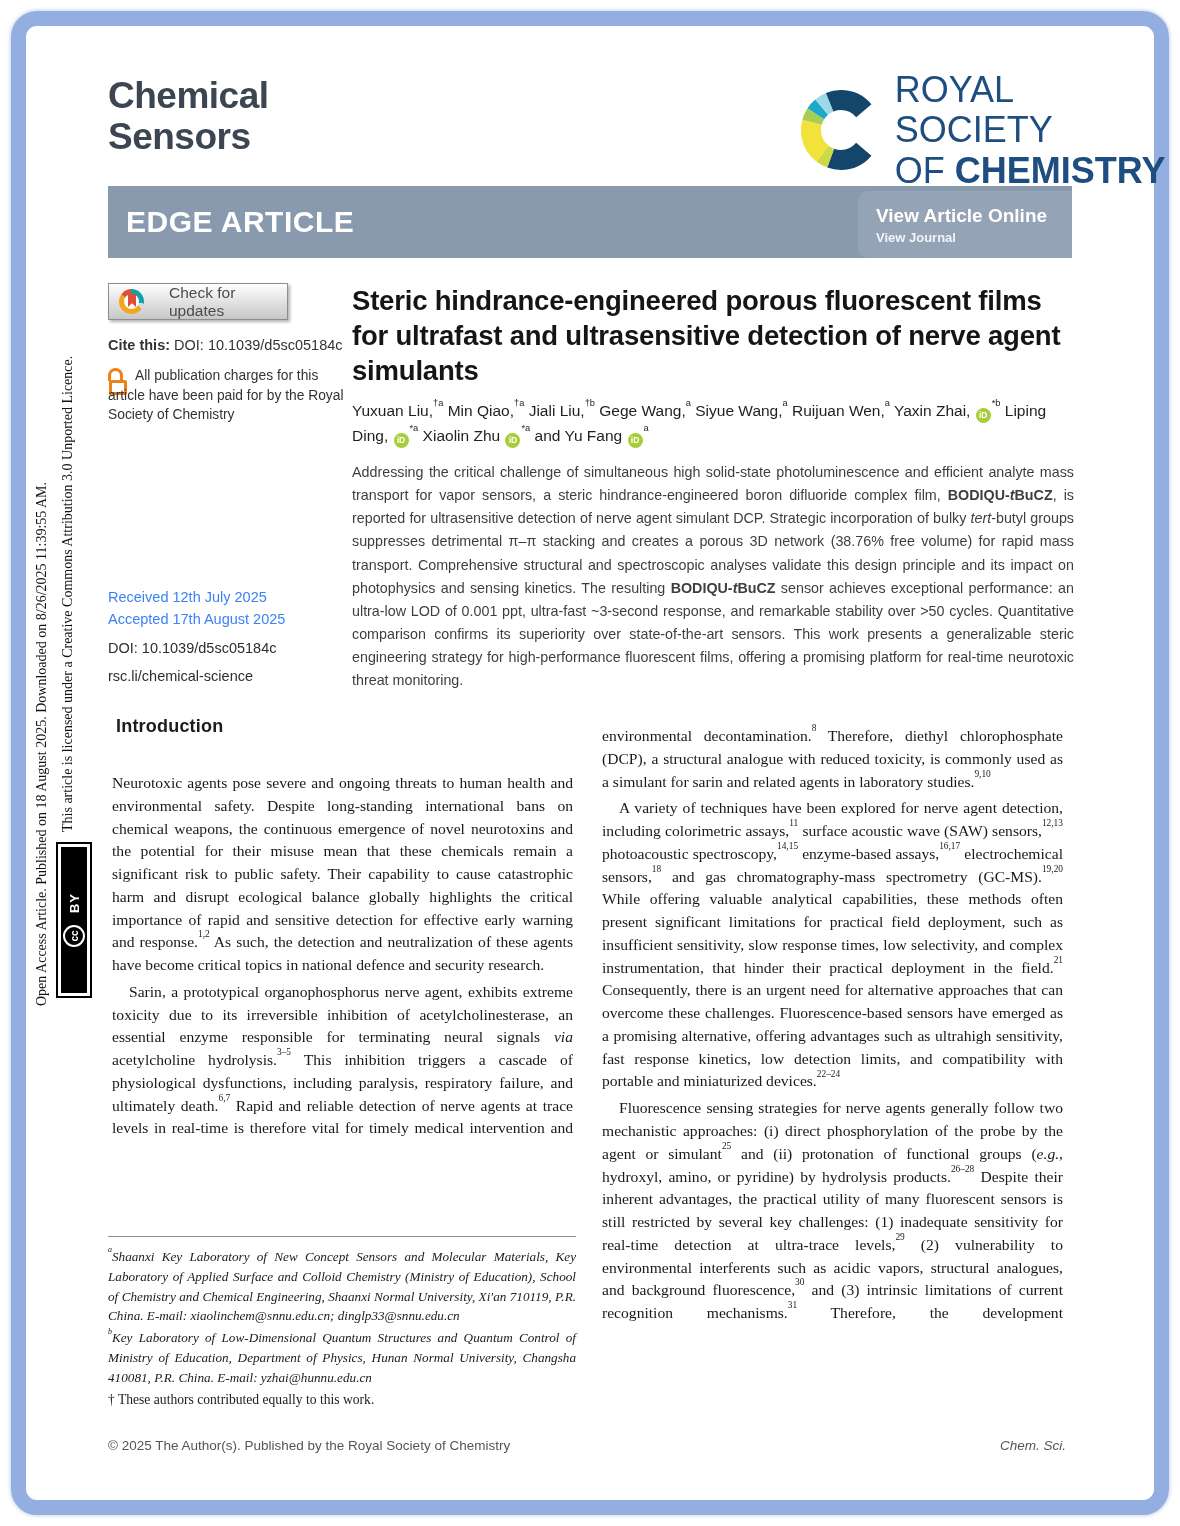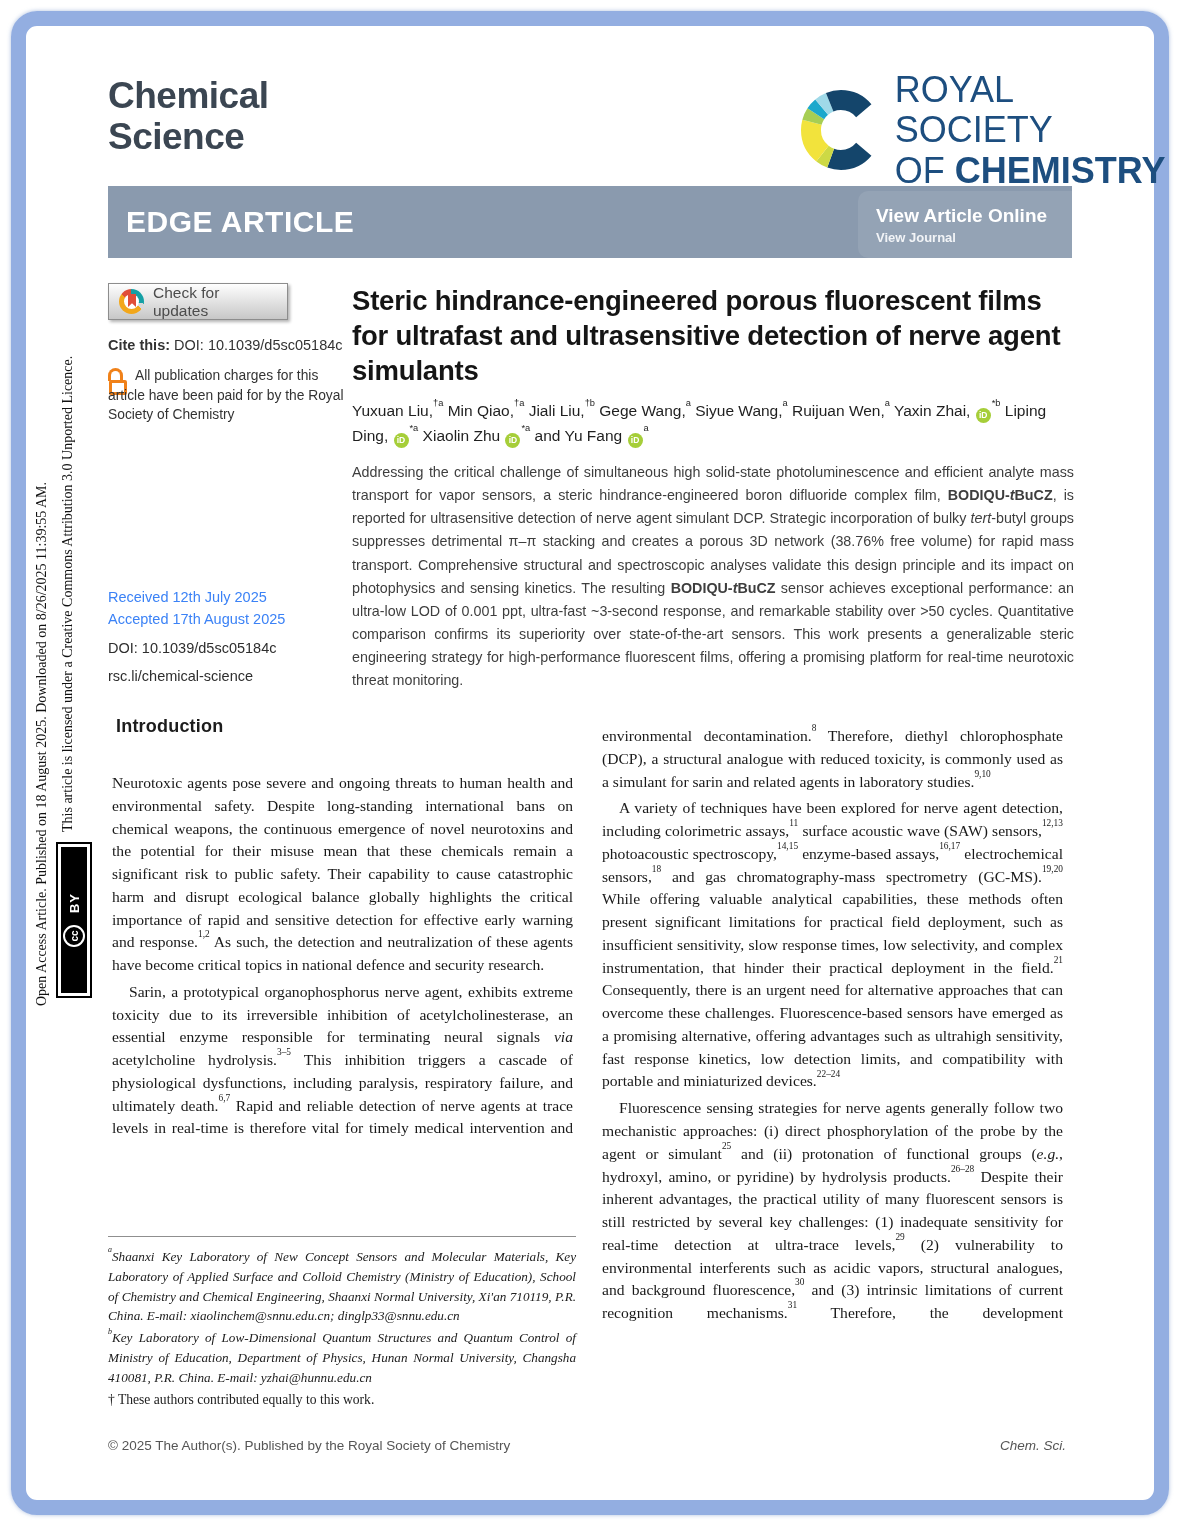--- a/index.html
+++ b/index.html
@@ -13,21 +13,21 @@
   .rsc-text b{font-weight:700;}
 
   
   .banner{position:absolute;left:108px;top:186px;width:964px;height:72px;background:var(--banner,#8a9aae);}
   .banner-label{position:absolute;left:18px;top:19px;font-size:30px;font-weight:700;color:#fff;letter-spacing:.5px;}
   .vao-box{position:absolute;right:0;top:5px;width:214px;height:67px;background:rgba(255,255,255,.09);border-radius:10px 0 0 10px;padding:14px 0 0 18px;box-sizing:border-box;}
   .vao{font-size:19px;font-weight:700;color:#fff;cursor:pointer;}
   .vj{font-size:13px;font-weight:700;color:#f2f4f7;margin-top:3px;cursor:pointer;}
 
   
-  .check-btn{position:absolute;left:108px;top:283px;width:180px;height:37px;background:linear-gradient(#fefefe,#c7c7c7);border:1px solid #8d8d8d;box-shadow:2px 2px 3px rgba(0,0,0,.3);display:flex;align-items:center;gap:9px;padding:4px 10px;box-sizing:border-box;cursor:pointer;}
+  .check-btn{position:absolute;left:108px;top:283px;width:180px;height:37px;background:linear-gradient(#fefefe,#c7c7c7);border:1px solid #8d8d8d;box-shadow:2px 2px 3px rgba(0,0,0,.3);display:flex;align-items:center;gap:25px;padding:4px 10px;box-sizing:border-box;cursor:pointer;}
   .cm-ring{width:25px;height:25px;border-radius:50%;background:conic-gradient(#14a0a5 0 100deg,#d9d9d9 100deg 125deg,#f2a71b 125deg 305deg,#e04e39 305deg 360deg);position:relative;flex:0 0 auto;}
   .cm-ring::after{content:"";position:absolute;left:5px;top:5px;width:15px;height:15px;border-radius:50%;background:#fff;}
   .cm-mark{position:absolute;left:9px;top:5px;width:8px;height:13px;background:#e04e39;clip-path:polygon(0 0,100% 0,100% 100%,50% 72%,0 100%);z-index:2;}
   .check-label{font-size:15.5px;color:#4c4c4c;}
   .cite{position:absolute;left:108px;top:337px;font-size:14.5px;color:#333;}
   .oa-icon{position:absolute;left:108px;top:368px;width:18px;height:22px;}
   .oa-shackle{width:9px;height:10px;border:3px solid var(--oa,#f08119);border-bottom:none;border-radius:8px 8px 0 0;margin-left:0;}
   .oa-body{width:12px;height:9px;border:3px solid var(--oa,#f08119);border-radius:2px;margin-top:-1px;margin-left:1px;}
   .oa-note{position:absolute;left:108px;top:366px;width:237px;font-size:13.8px;color:#333;line-height:1.42;text-indent:27px;}
   .dates{position:absolute;left:108px;top:586px;font-size:14.5px;color:#3b82f6;line-height:1.55;}
@@ -66,21 +66,21 @@
   .cc-circle{width:18px;height:18px;border:2px solid #fff;border-radius:50%;color:#fff;font-size:10px;font-weight:700;display:flex;align-items:center;justify-content:center;}
   .cc-by{color:#fff;font-weight:700;font-size:13px;letter-spacing:1px;}
 </style>
 </head>
 <body>
 
 <div class="frame"></div>
 
 <div class="journal-name">
   <div>Chemical</div>
-  <div>Science</div>
+  <div>Sensors</div>
 </div>
 
 <div class="rsc-logo">
   <svg width="82" height="82" viewBox="0 0 82 82">
     <g fill="none" stroke-width="20">
       <circle cx="41" cy="41" r="30" pathLength="360" stroke="#14456b" stroke-dasharray="70 290" stroke-dashoffset="-40"></circle>
       <circle cx="41" cy="41" r="30" pathLength="360" stroke="#cdd945" stroke-dasharray="18 342" stroke-dashoffset="-110"></circle>
       <circle cx="41" cy="41" r="30" pathLength="360" stroke="#f2e33c" stroke-dasharray="67 293" stroke-dashoffset="-128"></circle>
       <circle cx="41" cy="41" r="30" pathLength="360" stroke="#a7ce53" stroke-dasharray="18 342" stroke-dashoffset="-195"></circle>
       <circle cx="41" cy="41" r="30" pathLength="360" stroke="#1ba8cc" stroke-dasharray="17 343" stroke-dashoffset="-213"></circle>

